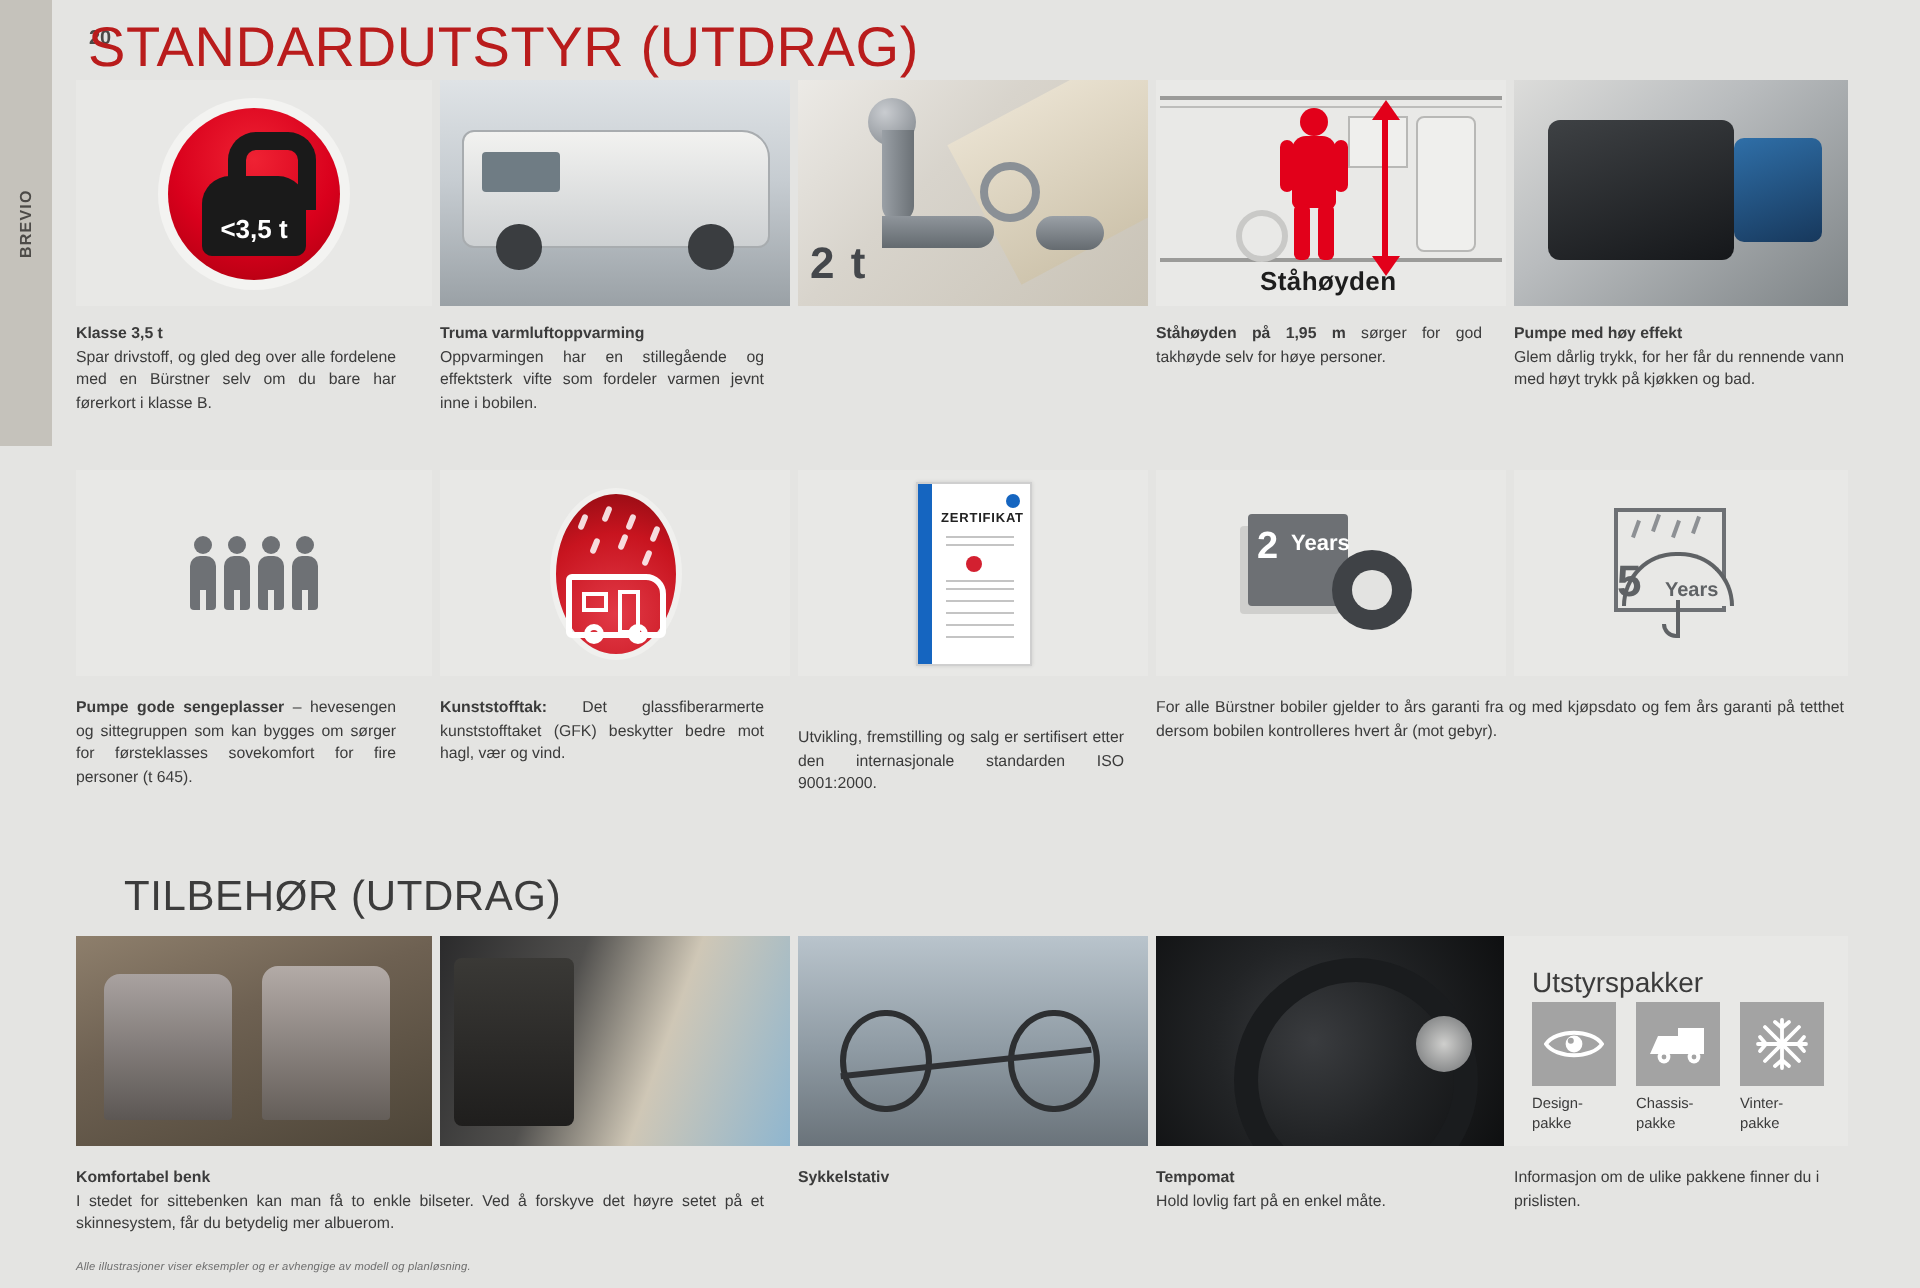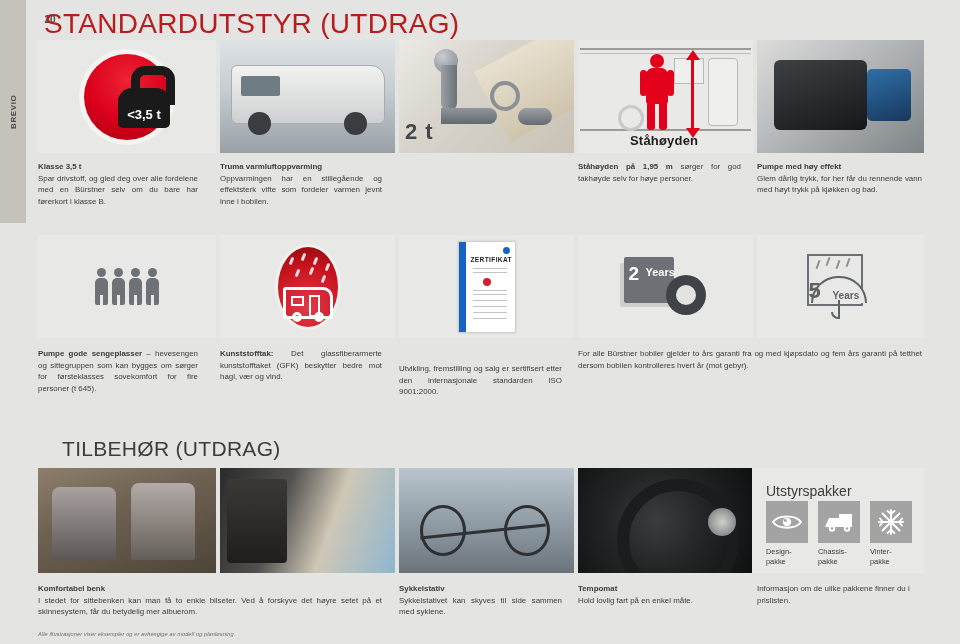--- a/index.html
+++ b/index.html
@@ -75,21 +75,21 @@
     position: absolute; left: 50%; top: 50%;
     transform: translate(-50%,-50%);
     width: 96px; height: 96px; border-radius: 50%;
     background: #f3f3f1;
     display: flex; align-items: center; justify-content: center;
   }
   .weight-circle {
     width: 86px; height: 86px; border-radius: 50%;
     background: radial-gradient(circle at 50% 30%, #ef2233 0%, #d9001c 55%, #a8000f 100%);
     position: relative;
-    display: flex; align-items: center; justify-content: flex-end;
+    display: flex; align-items: center; justify-content: center;
   }
   .weight-body {
     position: relative; width: 52px; height: 62px;
   }
   .weight-body:before {
     content: ""; position: absolute;
     left: 0; bottom: 0; width: 52px; height: 40px;
     background: #1a1a1a;
     border-radius: 14px 14px 5px 5px;
   }
@@ -599,21 +599,21 @@
       </div>
       <div class="pack-cap" style="white-space:pre-line;">Vinter-
 pakke</div>
     </div>
   </div>
 
   <div class="txt" style="left:38px; top:583px; width:344px;">
     <span class="hd">Komfortabel benk</span><span>I stedet for sittebenken kan man få to enkle bilseter. Ved å forskyve det høyre setet på et skinnesystem, får du betydelig mer albuerom.</span>
   </div>
   <div class="txt" style="left:399px; top:583px; width:163px;">
-    <span class="hd">Sykkelstativ</span><span>Sykkelstativet kan skyves til side sammen med syklene.</span>
+    <span class="hd">Sykkelstativ</span>
   </div>
   <div class="txt" style="left:578px; top:583px; width:163px;">
     <span class="hd">Tempomat</span><span>Hold lovlig fart på en enkel måte.</span>
   </div>
   <div class="txt" style="left:757px; top:583px; width:165px; text-align:left;">
     <span>Informasjon om de ulike pakkene finner du i prislisten.</span>
   </div>
 
   <div class="footnote">Alle illustrasjoner viser eksempler og er avhengige av modell og planløsning.</div>
 

